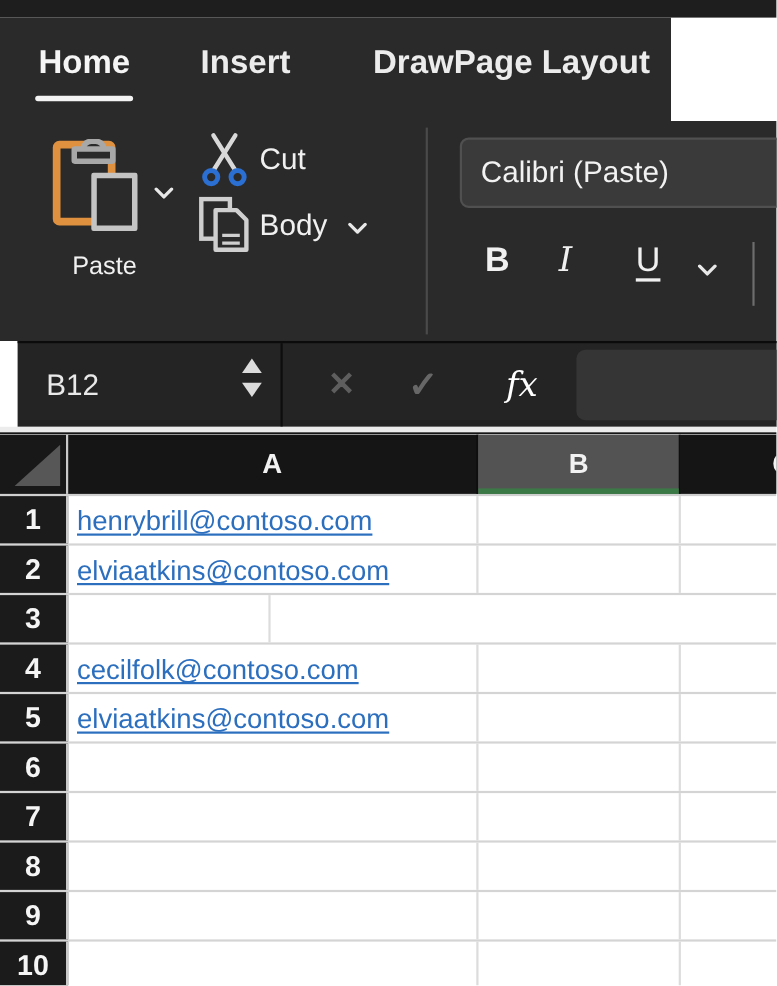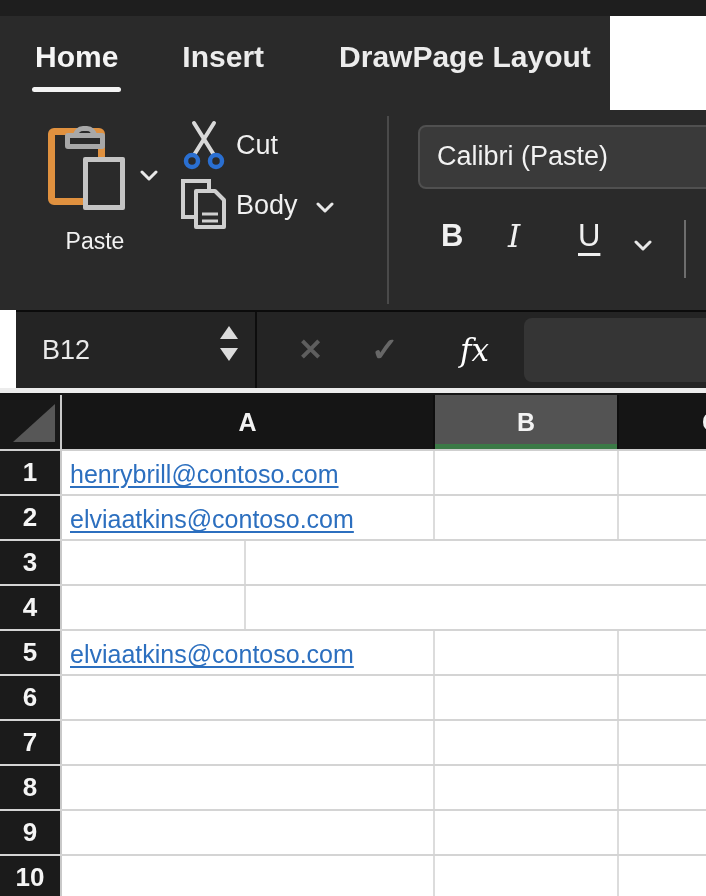--- a/index.html
+++ b/index.html
@@ -237,20 +237,23 @@
     <div class="cell b"></div>
     <div class="cell c"></div>
   </div>
   <div class="grid-row">
     <div class="rn">3</div>
     <div class="cell b" style="border-right-color:#dcdcdc"></div>
     <div class="cell c"></div>
   </div>
   <div class="grid-row">
     <div class="rn">4</div>
+    <div class="cell a">
+        <span class="email-link">cecilfolk@contoso.com</span>
+      </div>
     <div class="cell b"></div>
     <div class="cell c"></div>
   </div>
   <div class="grid-row">
     <div class="rn">5</div>
     <div class="cell a">
         <span class="email-link">elviaatkins@contoso.com</span>
       </div>
     <div class="cell b"></div>
     <div class="cell c"></div>

